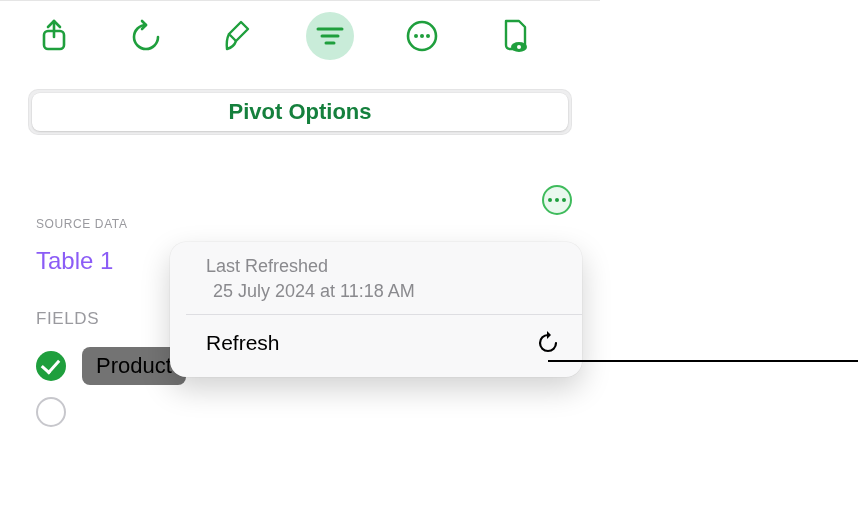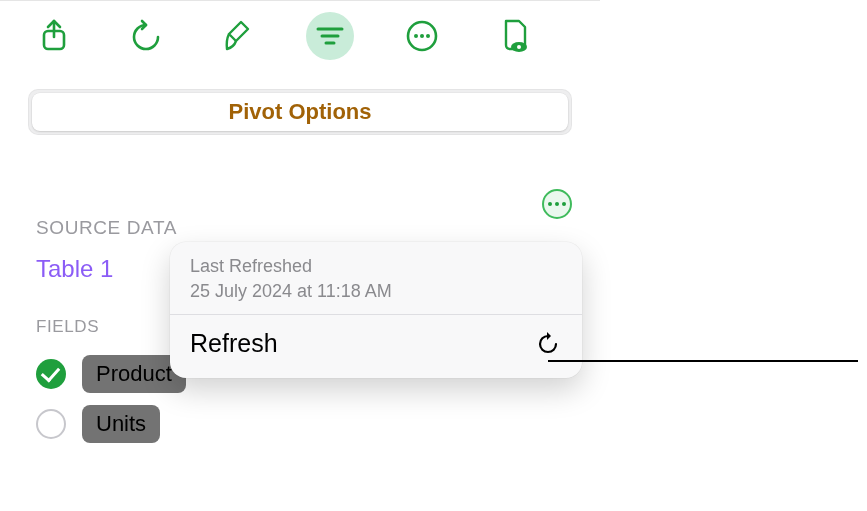--- a/index.html
+++ b/index.html
@@ -54,39 +54,39 @@
     height: 46px;
     width: 100%;
     border: 0.5px solid rgba(0,0,0,0.04);
   }
   .segmented .seg {
     flex: 1;
     display: flex;
     align-items: center;
     justify-content: center;
     font-size: 22px;
-    color: #a16207;
+    color: #15803d;
     border-radius: 8px;
     cursor: pointer;
   }
   .segmented .seg.selected {
     background: #fff;
     font-weight: 600;
     box-shadow: 0 1px 2px rgba(0,0,0,0.12), 0 0 0 0.5px rgba(0,0,0,0.05);
   }
 
   
   .section-row {
     display: flex;
     align-items: center;
     justify-content: space-between;
     padding: 34px 28px 0 36px;
   }
   .section-label {
-    font-size: 19px;
+    font-size: 12px;
     letter-spacing: 0.6px;
     color: #9a9a9f;
     font-weight: 500;
     margin-top: 48px;
   }
   .more-circle {
     width: 30px;
     height: 30px;
     border-radius: 50%;
     border: 2px solid #3fbb5c;
@@ -155,46 +155,48 @@
   .popover {
     position: absolute;
     left: 170px;
     top: 241px;
     width: 412px;
     background: #f8f8f9;
     border-radius: 16px;
     box-shadow: 0 12px 30px rgba(0,0,0,0.18), 0 0 0 0.5px rgba(0,0,0,0.06);
     overflow: hidden;
     padding-bottom: 6px;
+    padding-left: 16px;
   }
   .popover .meta {
     padding: 14px 20px 12px;
   }
   .popover .meta-title {
     font-size: 18px;
     color: #8a8a8e;
   }
   .popover .meta-sub {
     margin-top: 4px;
     font-size: 18px;
     color: #8a8a8e;
+    margin-left: 7px;
   }
   .popover .divider {
     height: 1px;
     background: #dedee2;
   }
   .popover .action-row {
     display: flex;
     align-items: center;
     justify-content: space-between;
     padding: 14px 20px 14px 20px;
     cursor: pointer;
   }
   .popover .action-label {
-    font-size: 25px;
+    font-size: 21px;
     color: #000;
   }
   .popover .refresh-glyph {
     width: 28px; height: 28px;
     display: flex; align-items: center; justify-content: center;
   }
 
   
   .callout-line {
     position: absolute;
@@ -271,21 +273,20 @@
   <div class="source-name">Table 1</div>
 
   <div class="fields-label">FIELDS</div>
 
   <div class="field-row">
     <div class="radio checked"></div>
     <div class="chip">Product</div>
   </div>
   <div class="field-row">
     <div class="radio"></div>
-    <div class="chip">Units</div>
   </div>
 
   <div class="popover">
     <div class="meta">
       <div class="meta-title">Last Refreshed</div>
       <div class="meta-sub">25 July 2024  at 11:18 AM</div>
     </div>
     <div class="divider"></div>
     <div class="action-row">
       <div class="action-label">Refresh</div>

